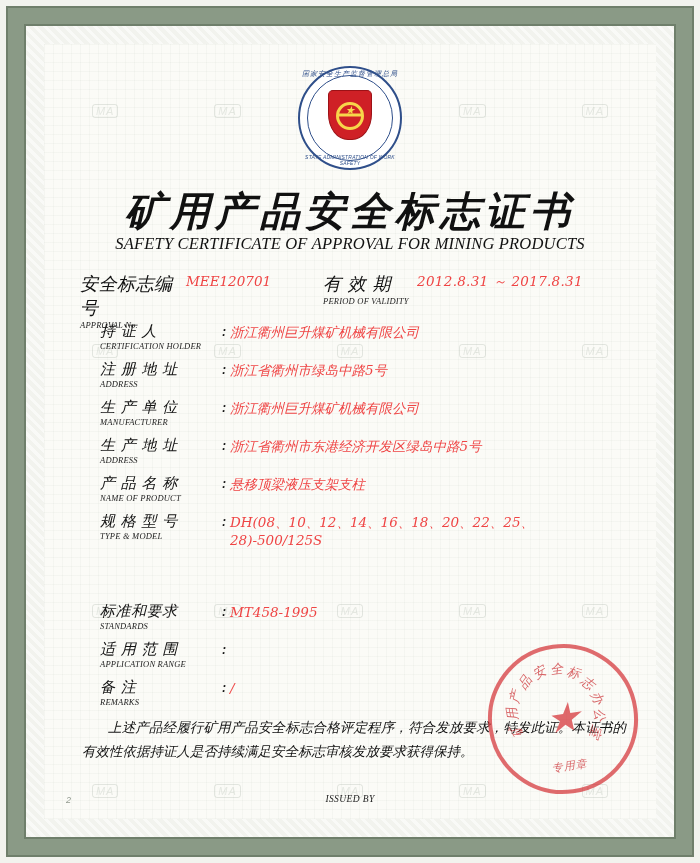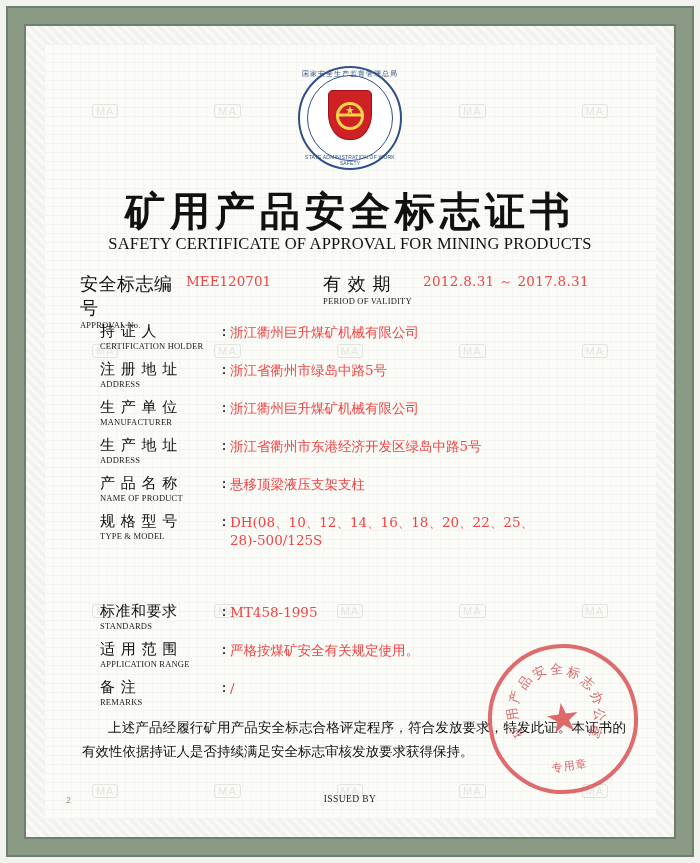--- a/index.html
+++ b/index.html
@@ -48,20 +48,21 @@
     left: 0; top: 0; right: 0; bottom: 0;
     border: 2px solid #6f7f6b;
     pointer-events: none;
   }
 
   .paper {
     position: absolute;
     left: 44px; top: 44px; right: 44px; bottom: 44px;
     background: #fbfbf7;
     overflow: hidden;
+    font-style: italic;
   }
 
   
   .guilloche {
     position: absolute;
     left: 0; top: 0; right: 0; bottom: 0;
     background-image:
       repeating-linear-gradient(0deg, rgba(120,140,120,0.05) 0 1px, rgba(0,0,0,0) 1px 9px),
       repeating-linear-gradient(90deg, rgba(120,140,120,0.05) 0 1px, rgba(0,0,0,0) 1px 9px);
     pointer-events: none;
@@ -218,21 +219,21 @@
     font-family: "Liberation Serif", serif;
   }
   .val {
     font-size: 13.5px;
     color: #ef4444;
     font-family: "DejaVu Serif", serif;
   }
   .approval-no-label { width: 104px; }
   .approval-no-value { margin-left: 2px; padding-top: 1px; }
   .validity-label { margin-left: 52px; width: 92px; }
-  .validity-value { margin-left: 8px; padding-top: 1px; letter-spacing: 0.3px; }
+  .validity-value { margin-left: 2px; padding-top: 1px; letter-spacing: 0.3px; }
 
   
   .fields {
     position: absolute;
     top: 278px;
     left: 56px;
     right: 44px;
   }
   .field {
     display: flex;
@@ -492,21 +493,20 @@
           <span class="sep">:</span>
           <span class="val">MT458-1995</span>
         </div>
 
         <div class="field">
           <span class="lbl">
             <span class="cn">适 用 范 围</span>
             <span class="en">APPLICATION RANGE</span>
           </span>
           <span class="sep">:</span>
-          <span class="val">严格按煤矿安全有关规定使用。</span>
         </div>
 
         <div class="field">
           <span class="lbl">
             <span class="cn">备 注</span>
             <span class="en">REMARKS</span>
           </span>
           <span class="sep">:</span>
           <span class="val">/</span>
         </div>

